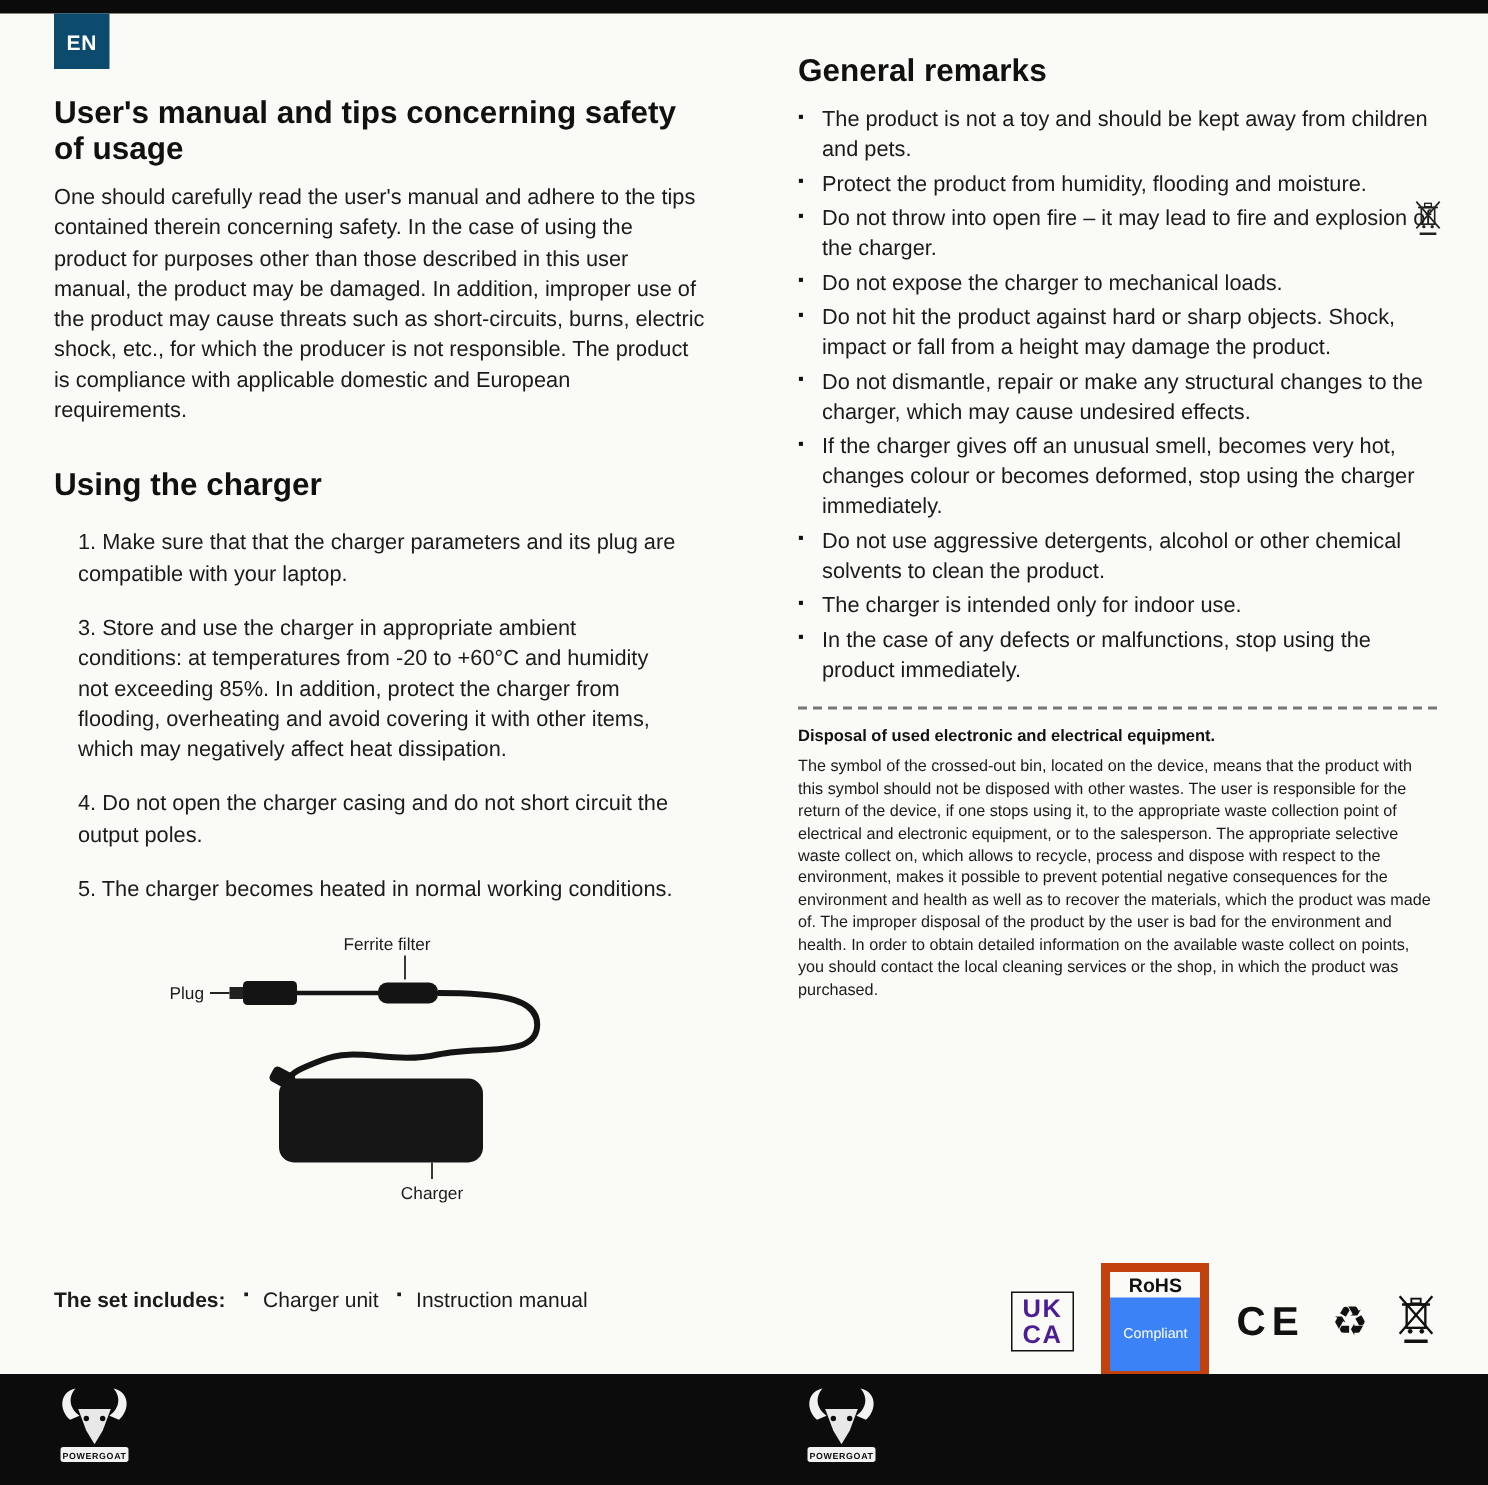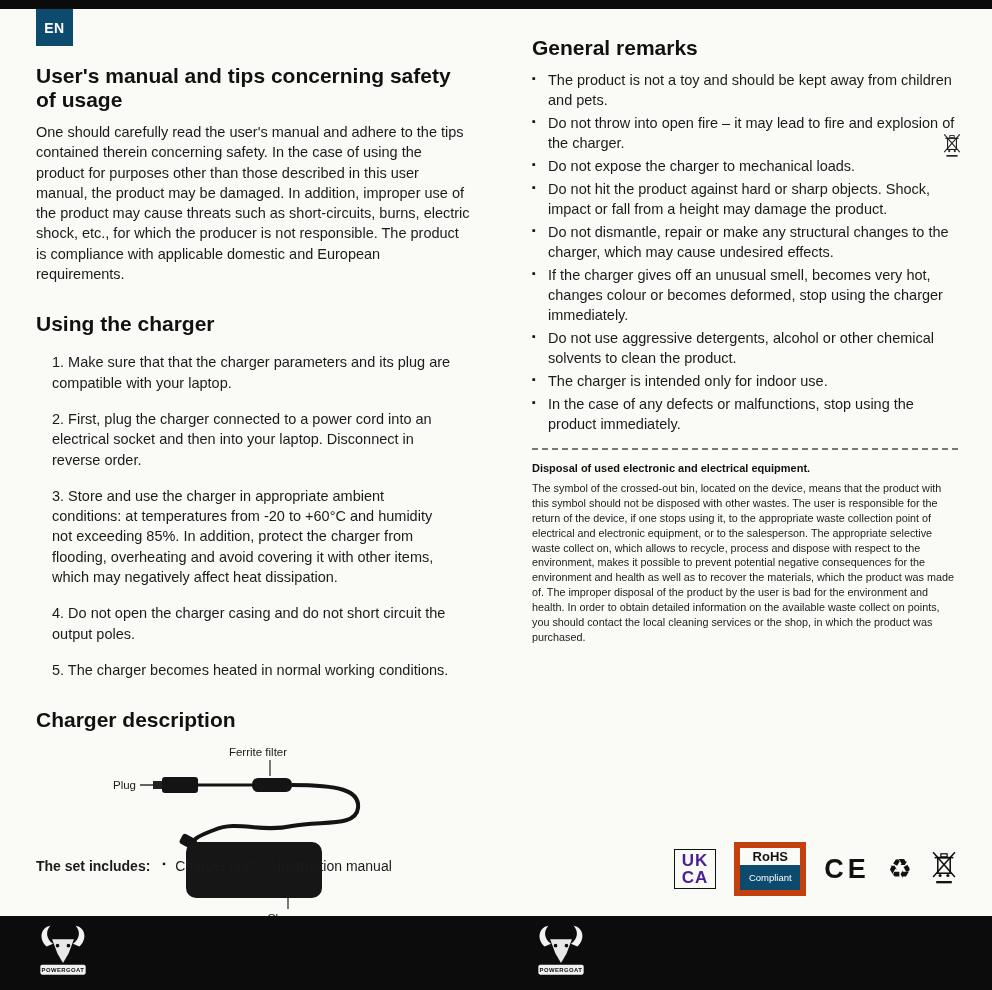--- a/index.html
+++ b/index.html
@@ -38,21 +38,21 @@
   .marks{
     position:absolute;left:532px;top:842px;width:426px;
     display:flex;align-items:center;justify-content:flex-end;gap:18px;
   }
   .ukca{
     border:1.5px solid #111;padding:2px 7px;text-align:center;
     font-weight:bold;font-size:17px;line-height:1.0;letter-spacing:1px;color:#4c1d95;
   }
   .rohs{border:6px solid #c2410c;width:60px;text-align:center;}
   .rohs .t{font-weight:bold;font-size:13px;padding:1px 2px;color:#111;}
-  .rohs .b{background:#0c4a6e;color:#fff;font-size:9.5px;padding:7px 2px;}
+  .rohs .b{background:#3b82f6;color:#fff;font-size:9.5px;padding:19px 2px;}
   .ce{font-size:27px;font-weight:bold;letter-spacing:4px;color:#111;}
   .recycle{font-size:27px;color:#111;line-height:1;}
   .weee-margin{position:absolute;left:942px;top:132px;}
   .footer{position:absolute;left:0;right:0;top:916px;height:74px;background:#0c0c0c;}
   .goat{position:absolute;top:7px;}
   .goat.g1{left:34px;}
   .goat.g2{left:532px;}
   .goat svg text{font-family:"Liberation Sans",sans-serif;}
 </style>
 </head>
@@ -64,27 +64,25 @@
   <span>EN</span>
 </div>
 
 <div class="col-left">
   <p class="h">User's manual and tips concerning safety of usage</p>
   <p class="body-text">One should carefully read the user's manual and adhere to the tips contained therein concerning safety. In the case of using the product for purposes other than those described in this user manual, the product may be damaged. In addition, improper use of the product may cause threats such as short-circuits, burns, electric shock, etc., for which the producer is not responsible. The product is compliance with applicable domestic and European requirements.</p>
 
   <p class="h mt">Using the charger</p>
   <div class="steps">
     <p>1. Make sure that that the charger parameters and its plug are compatible with your laptop.</p>
-    <p>2. First, plug the charger connected to a power cord into an electrical socket and then into your laptop. Disconnect in reverse order.</p>
     <p>3. Store and use the charger in appropriate ambient conditions: at temperatures from -20 to +60°C and humidity not exceeding 85%. In addition, protect the charger from flooding, overheating and avoid covering it with other items, which may negatively affect heat dissipation.</p>
     <p>4. Do not open the charger casing and do not short circuit the output poles.</p>
     <p>5. The charger becomes heated in normal working conditions.</p>
   </div>
 
-  <p class="h mt">Charger description</p>
 
   <svg class="diagram" viewBox="0 0 434 186" width="434" height="186">
     <text x="222" y="14" text-anchor="middle" font-size="11.5">Ferrite filter</text>
     <line x1="234" y1="18" x2="234" y2="34" stroke="#222" stroke-width="1.2"></line>
     <text x="100" y="47" text-anchor="end" font-size="11.5">Plug</text>
     <line x1="104" y1="43" x2="117" y2="43" stroke="#222" stroke-width="1.4"></line>
     <rect x="117" y="39" width="9" height="8" fill="#222"></rect>
     <rect x="126" y="35" width="36" height="16" rx="3" fill="#141414"></rect>
     <line x1="162" y1="43" x2="216" y2="43" stroke="#141414" stroke-width="3"></line>
     <rect x="216" y="36" width="40" height="14" rx="6" fill="#141414"></rect>
@@ -99,20 +97,21 @@
 <div class="set-includes">
   <span class="lbl">The set includes:</span>
   <span class="inc-item">Charger unit</span>
   <span class="inc-item">Instruction manual</span>
 </div>
 
 <div class="col-right">
   <p class="h">General remarks</p>
   <ul class="bullets">
     <li>The product is not a toy and should be kept away from children and pets.</li>
+    <li>Protect the product from humidity, flooding and moisture.</li>
     <li>Do not throw into open fire – it may lead to fire and explosion of the charger.</li>
     <li>Do not expose the charger to mechanical loads.</li>
     <li>Do not hit the product against hard or sharp objects. Shock, impact or fall from a height may damage the product.</li>
     <li>Do not dismantle, repair or make any structural changes to the charger, which may cause undesired effects.</li>
     <li>If the charger gives off an unusual smell, becomes very hot, changes colour or becomes deformed, stop using the charger immediately.</li>
     <li>Do not use aggressive detergents, alcohol or other chemical solvents to clean the product.</li>
     <li>The charger is intended only for indoor use.</li>
     <li>In the case of any defects or malfunctions, stop using the product immediately.</li>
   </ul>
 

